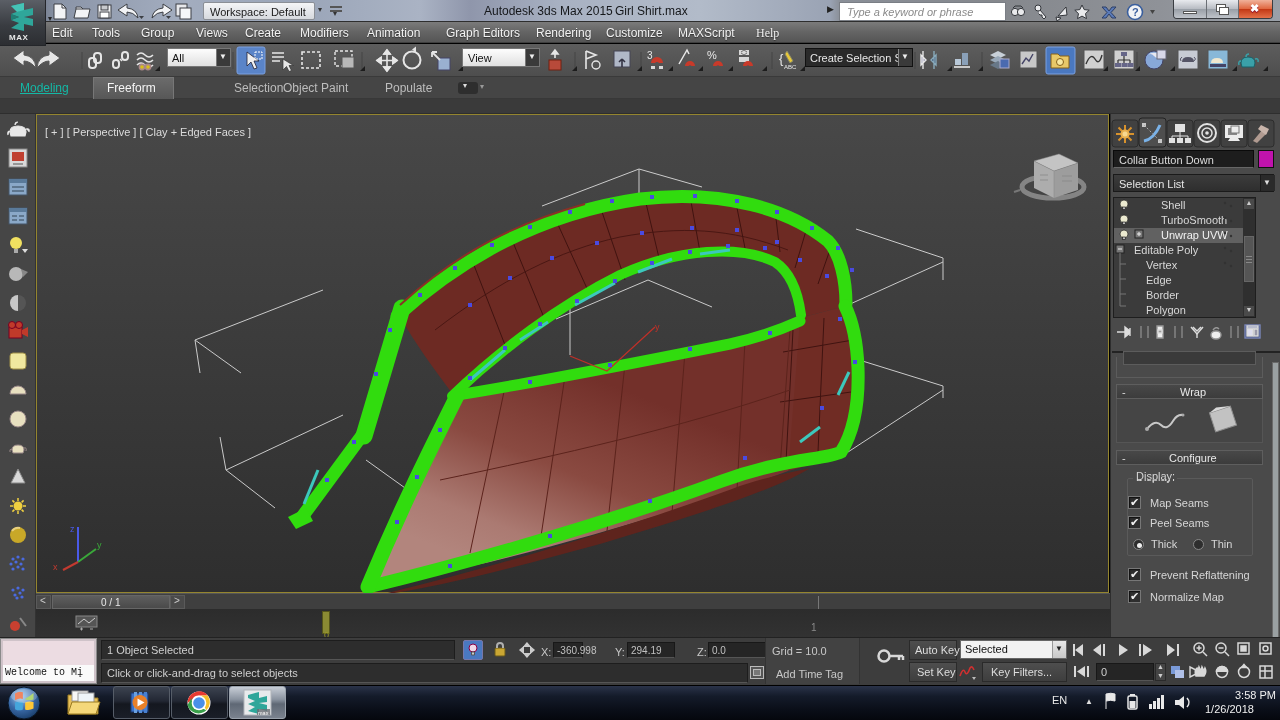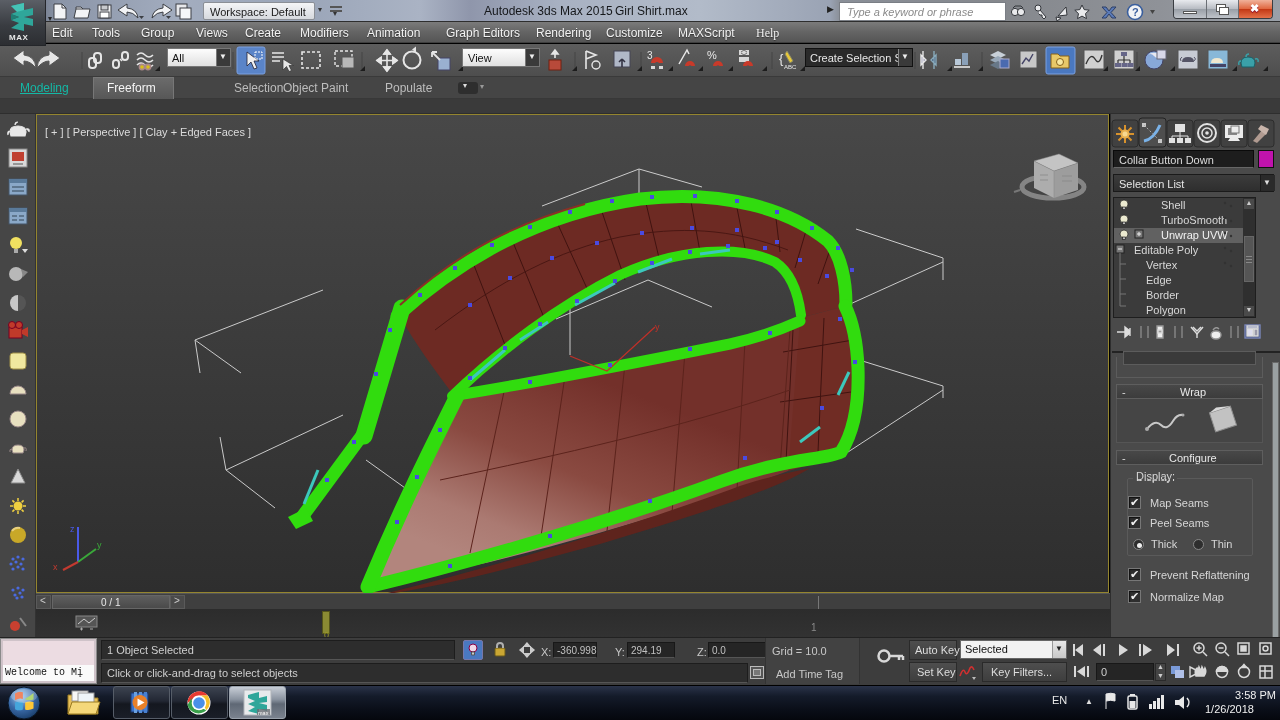--- a/index.html
+++ b/index.html
@@ -827,21 +827,21 @@
     <path d="M5 7 v-2 a3 3 0 0 1 6 0 v2" stroke="#b0b0b0" stroke-width="2" fill="none"></path>
   </svg>
   <svg class="abs" style="left:517px;top:641px" width="20" height="18" viewBox="0 0 20 18">
     <g stroke="#ccc" stroke-width="1.4" fill="none">
         <path d="M10 2 v14 M3 9 h14"></path>
         <path d="M10 2 l-2.5 3 h5 z M10 16 l-2.5 -3 h5 z M3 9 l3 -2.5 v5 z M17 9 l-3 -2.5 v5 z" fill="#ccc"></path>
       </g>
     <rect x="6.5" y="5.5" width="7" height="7" fill="#3d3d3d" stroke="#ccc"></rect>
   </svg>
   <div class="txt" style="left:541px;top:646px;font-size:11px;color:#c8c8c8;">X:</div>
-  <div class="abs" style="left:553px;top:642px;width:44px;height:16px;background:#252525;border:1px solid #181818;border-bottom-color:#555;">
+  <div class="abs" style="left:553px;top:642px;width:30px;height:16px;background:#252525;border:1px solid #181818;border-bottom-color:#555;">
     <div class="txt" style="left:3px;top:2px;font-size:10px;color:#c0c0c0;">-360.998</div>
   </div>
   <div class="txt" style="left:615px;top:646px;font-size:11px;color:#c8c8c8;">Y:</div>
   <div class="abs" style="left:627px;top:642px;width:48px;height:16px;background:#252525;border:1px solid #181818;border-bottom-color:#555;">
     <div class="txt" style="left:3px;top:2px;font-size:10px;color:#c0c0c0;">294.19</div>
   </div>
   <div class="txt" style="left:697px;top:646px;font-size:11px;color:#c8c8c8;">Z:</div>
   <div class="abs" style="left:708px;top:642px;width:68px;height:16px;background:#252525;border:1px solid #181818;border-bottom-color:#555;">
     <div class="txt" style="left:3px;top:2px;font-size:10px;color:#c0c0c0;">0.0</div>
   </div>

